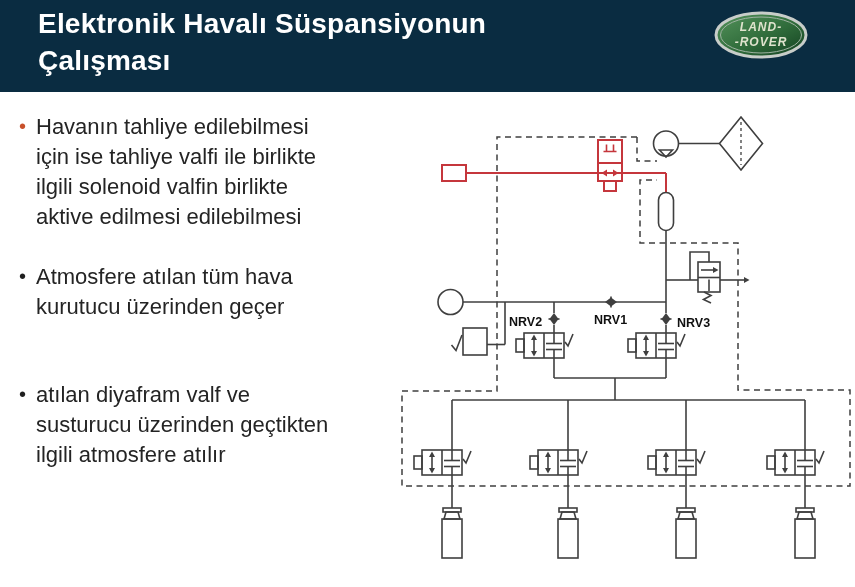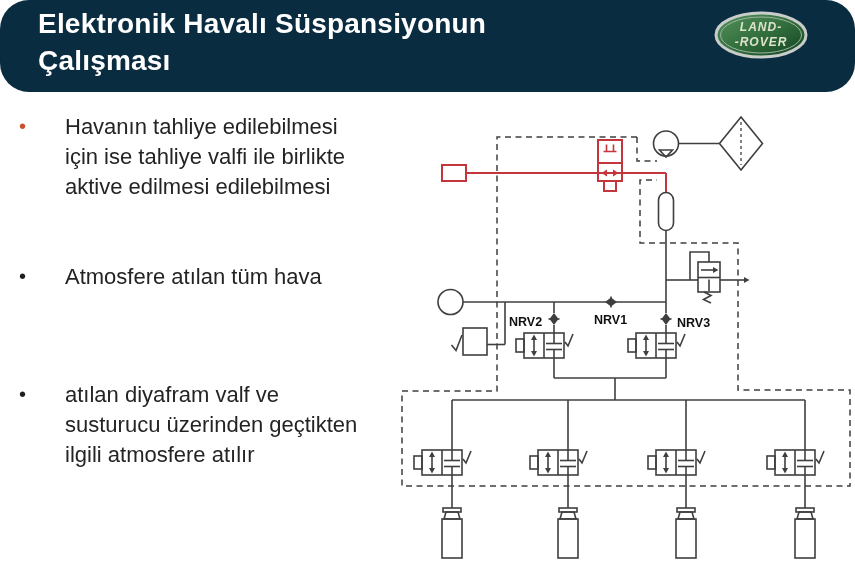--- a/index.html
+++ b/index.html
@@ -1,27 +1,27 @@
 <!DOCTYPE html>
 <html><head>
 <meta charset="utf-8">
 <style>
   html,body{margin:0;padding:0;background:#ffffff;}
   .slide{position:relative;width:855px;height:587px;background:#ffffff;overflow:hidden;
          font-family:"Liberation Sans",sans-serif;}
   
-  .hdr{position:absolute;left:0;top:0;width:855px;height:92px;background:#0a2c41;border-radius:29px;}
+  .hdr{position:absolute;left:0;top:0;width:855px;height:92px;background:#0a2c41;}
   .hdr-title{position:absolute;left:38px;top:5px;color:#ffffff;font-size:28px;font-weight:bold;
              line-height:37px;letter-spacing:.2px;}
   .hdr-title span{display:block;}
   .logo{position:absolute;left:714px;top:11px;width:94px;height:48px;}
   
   .bullet{position:absolute;left:0;width:400px;color:#242424;font-size:22px;line-height:30px;}
   .bullet .marker{position:absolute;left:19px;top:-1px;font-size:20px;}
-  .bullet .txt{margin-left:65px;}
+  .bullet .txt{margin-left:36px;}
   .bullet .txt span{display:block;}
   .b0{top:112px;} .b1{top:262px;} .b2{top:380px;}
   .b0 .marker{color:#c8502b;}
   .b1 .marker,.b2 .marker{color:#1f1f1f;}
   
   .diag{position:absolute;left:390px;top:100px;}
   .k{stroke:#3f3f3f;stroke-width:1.6;fill:none;}
   .f{fill:#3f3f3f;stroke:none;}
   .d{stroke:#3f3f3f;stroke-width:1.5;fill:none;stroke-dasharray:6 4.5;}
   .d2{stroke:#3f3f3f;stroke-width:1.3;fill:none;stroke-dasharray:3 3;}
@@ -55,27 +55,29 @@
       <text class="logo-txt" x="47" y="20" text-anchor="middle">LAND-</text>
       <text class="logo-txt" x="47" y="35" text-anchor="middle">-ROVER</text>
     </svg>
   </div>
 
   <div class="bullet b0">
     <span class="marker">•</span>
     <div class="txt">
       <span>Havanın tahliye edilebilmesi</span>
       <span>için ise tahliye valfi ile birlikte</span>
+      <span>ilgili solenoid valfin birlikte</span>
       <span>aktive edilmesi edilebilmesi</span>
     </div>
   </div>
   <div class="bullet b1">
     <span class="marker">•</span>
     <div class="txt">
       <span>Atmosfere atılan tüm hava</span>
+      <span>kurutucu üzerinden geçer</span>
     </div>
   </div>
   <div class="bullet b2">
     <span class="marker">•</span>
     <div class="txt">
       <span>atılan diyafram valf ve</span>
       <span>susturucu üzerinden geçtikten</span>
       <span>ilgili atmosfere atılır</span>
     </div>
   </div>

